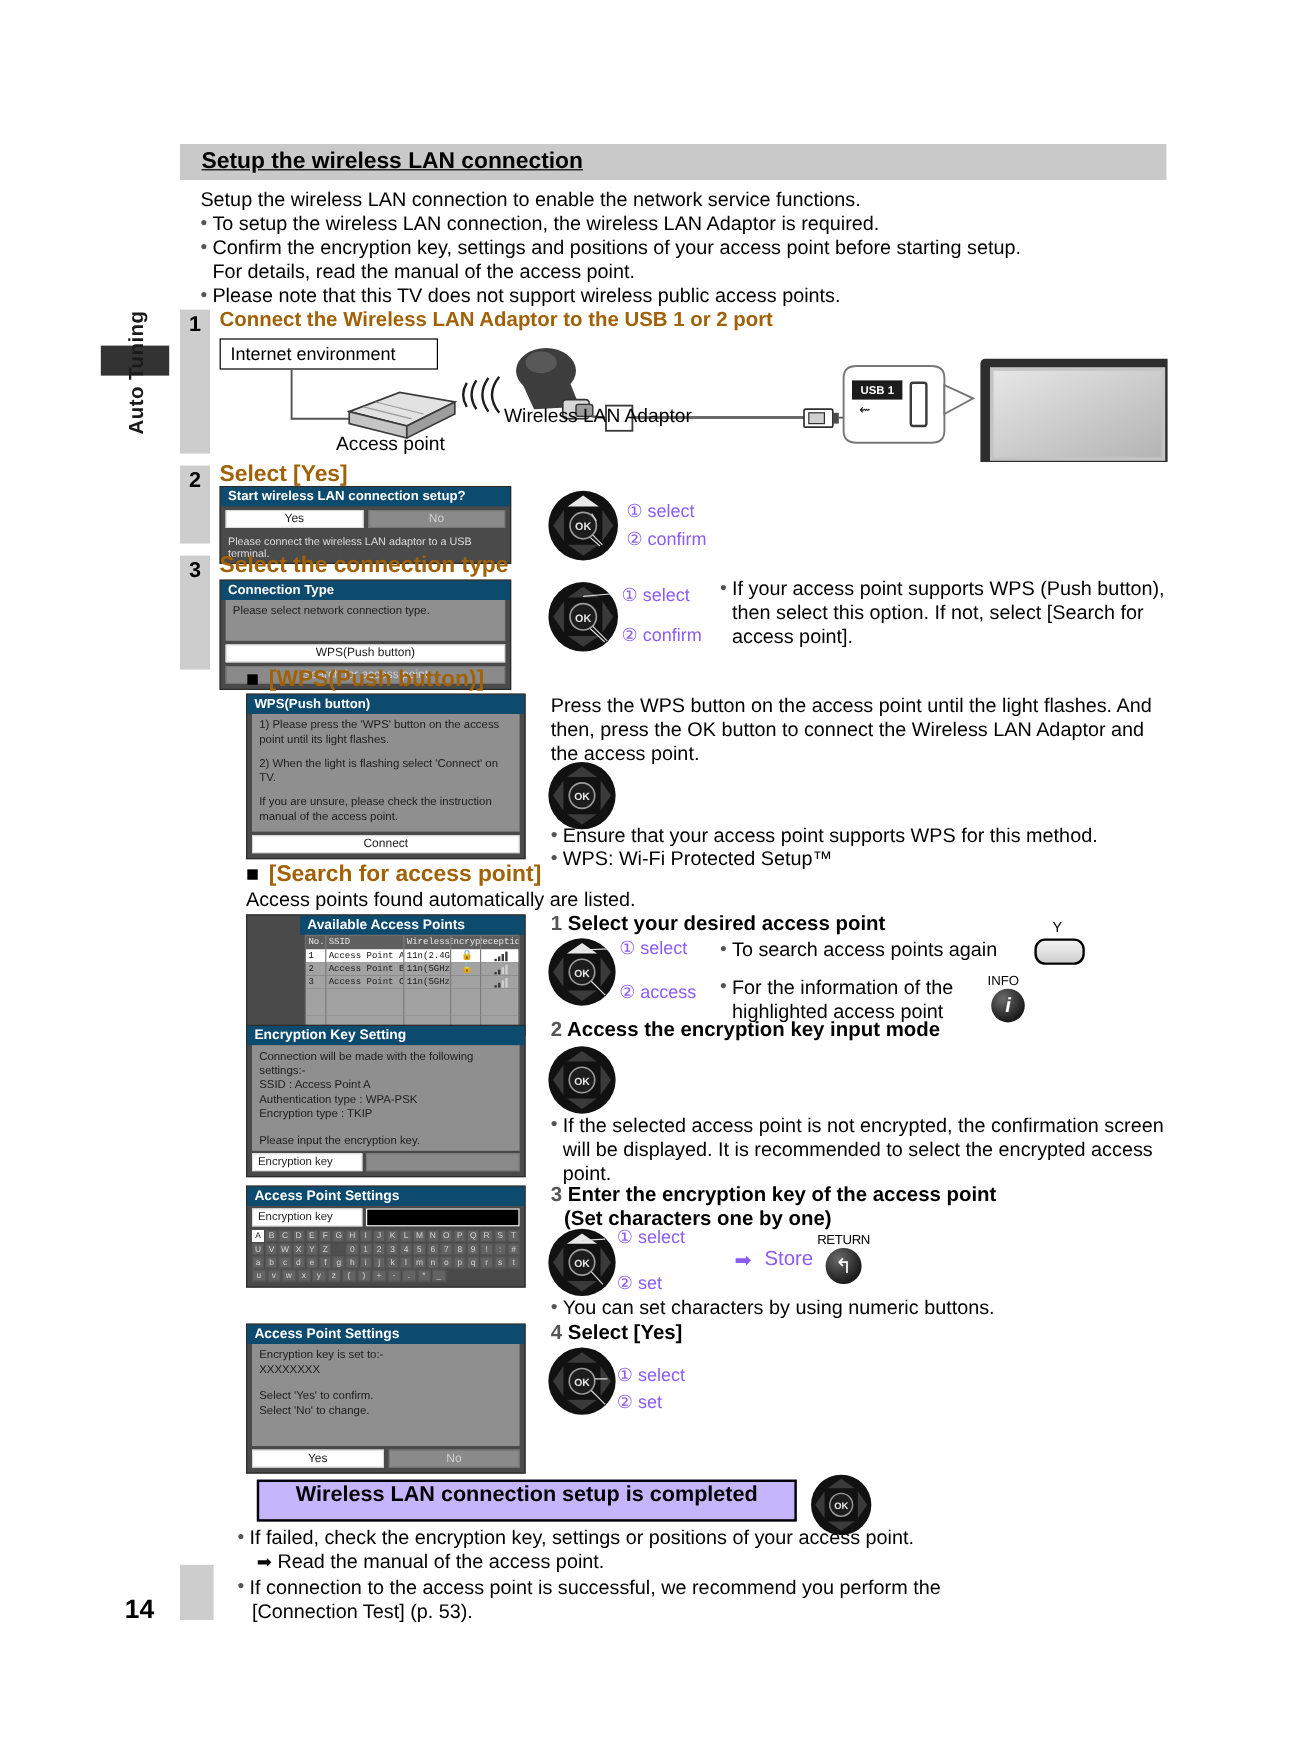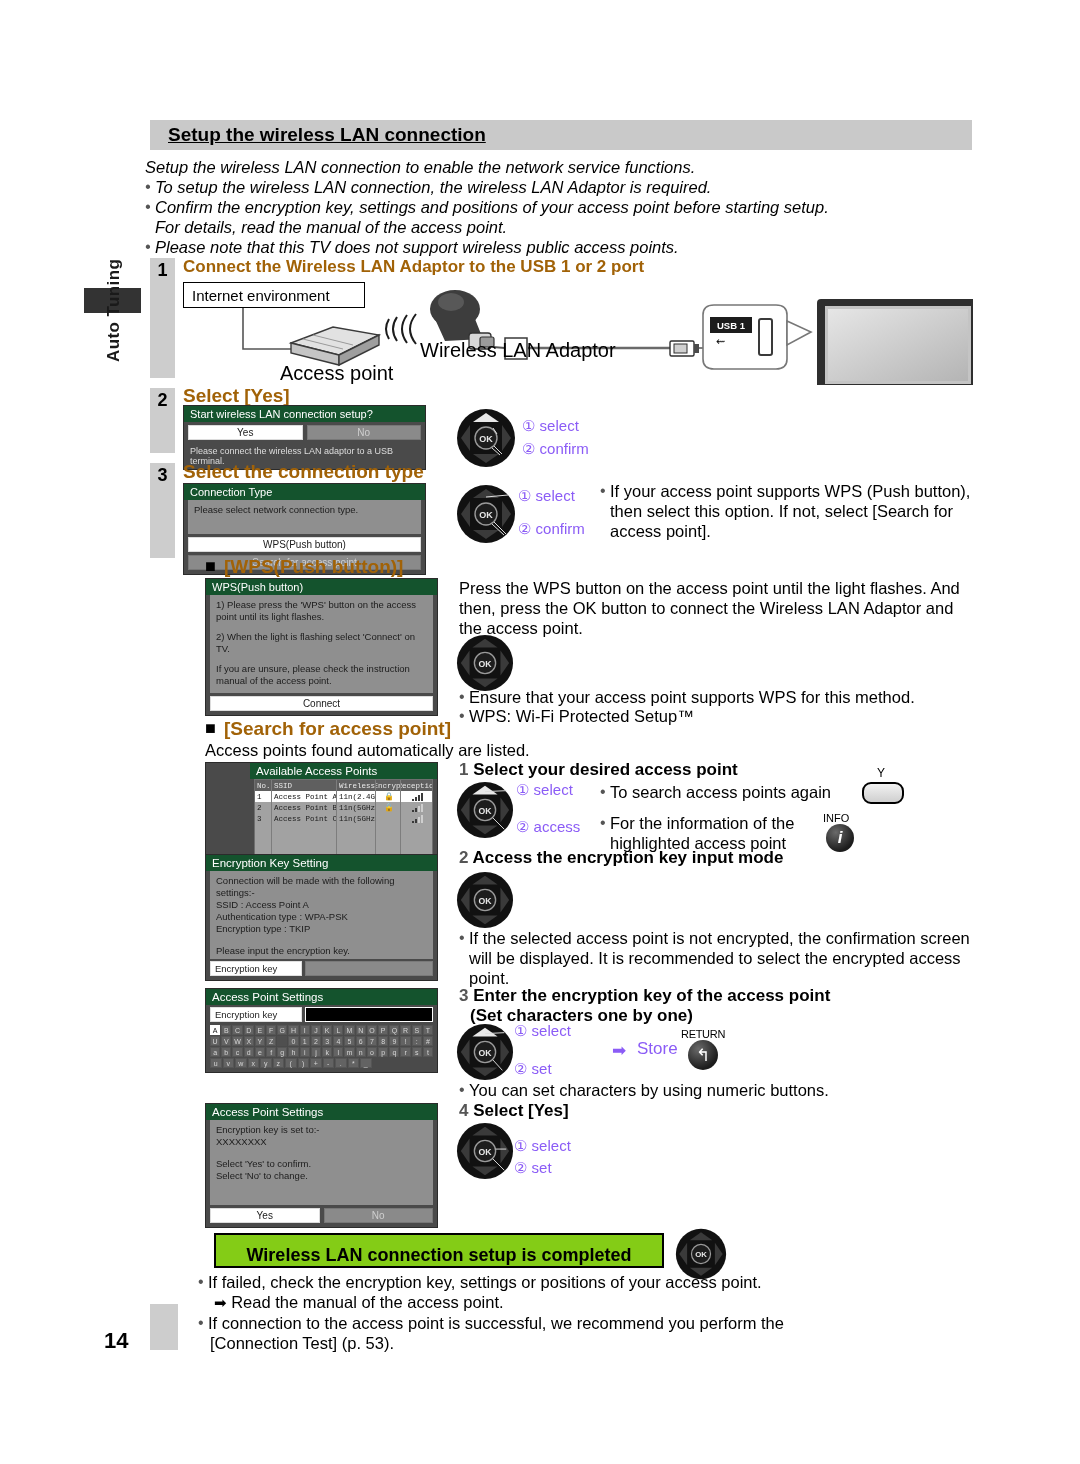--- a/index.html
+++ b/index.html
@@ -47,21 +47,21 @@
 
   .section-header {
     position: absolute; left: 150px; top: 120px; width: 822px; height: 30px;
     background: #c9c9c9;
     display: flex; align-items: center; text-decoration: underline;
   }
   .section-header .title {
     padding-left: 18px; font-size: 19px; font-weight: bold; color: #000;
   }
 
-  .intro { position: absolute; left: 145px; top: 157px; width: 830px; font-style: italic; }
+  .intro { position: absolute; left: 167px; top: 157px; width: 830px; }
   .intro .line { font-size: 16.5px; line-height: 20px; color: #000; }
   .bullet-line { display: flex; align-items: flex-start; }
   .bullet-dot {
     width: 10px; flex: 0 0 10px; color: #555; font-size: 16px; line-height: 20px;
     text-align: left;
   }
   .bullet-txt { flex: 1; font-size: 16.5px; line-height: 20px; }
   .indent-line { padding-left: 10px; font-size: 16.5px; line-height: 20px; }
 
   
@@ -77,23 +77,23 @@
 
   
   .osd {
     position: absolute;
     background: #4a4a4a;
     border: 1px solid #2b2b2b;
     font-family: "Liberation Sans", sans-serif;
     color: #fff;
   }
   .osd-title {
-    font-size: 11px; font-weight: normal; color: #ffffff;
+    font-size: 11px; font-weight: bold; color: #ffffff;
     padding: 2px 6px 2px 6px;
-    background: #14532d;
+    background: #0c4a6e;
   }
   .osd-body {
     background: #8f8f8f; color: #1c1c1c;
     margin: 0 4px; padding: 4px 6px;
     font-size: 9.5px; line-height: 12px;
   }
   .osd-btn {
     margin: 3px 4px 0 4px; height: 15px; font-size: 10px;
     display: flex; align-items: center; justify-content: center;
     color: #1a1a1a; background: #ffffff; border: 1px solid #dcdcdc;
@@ -151,32 +151,32 @@
   }
 
   .numbered {
     position: absolute; font-size: 17px; font-weight: bold; color: #000;
   }
   .numbered .n { color: #555; font-weight: bold; }
 
   
   #completion-banner {
     position: absolute; left: 214px; top: 1233px; width: 450px; height: 35px;
-    border: 2px solid #000; background: #84cc16;
-    display: flex; align-items: flex-end; justify-content: center;
+    border: 2px solid #000; background: #c4b5fd;
+    display: flex; align-items: flex-start; justify-content: center;
   }
   #completion-banner span { font-size: 18px; font-weight: bold; }
 
   
   #footer-notes { position: absolute; left: 198px; top: 1272px; width: 780px; }
 
   
   #diagram { position: absolute; left: 183px; top: 277px; width: 790px; height: 108px; }
   .dg-label {
-    position: absolute; font-size: 20px; color: #000; white-space: nowrap;
+    position: absolute; font-size: 16px; color: #000; white-space: nowrap;
   }
   #internet-env-box {
     position: absolute; left: 0px; top: 5px; width: 182px; height: 26px;
     border: 1.5px solid #000; background: #fff;
     display: flex; align-items: center; padding-left: 8px;
     font-size: 15px;
   }
 
   .keybtn-y {
     position: absolute; width: 42px; height: 22px; border: 2px solid #000;

